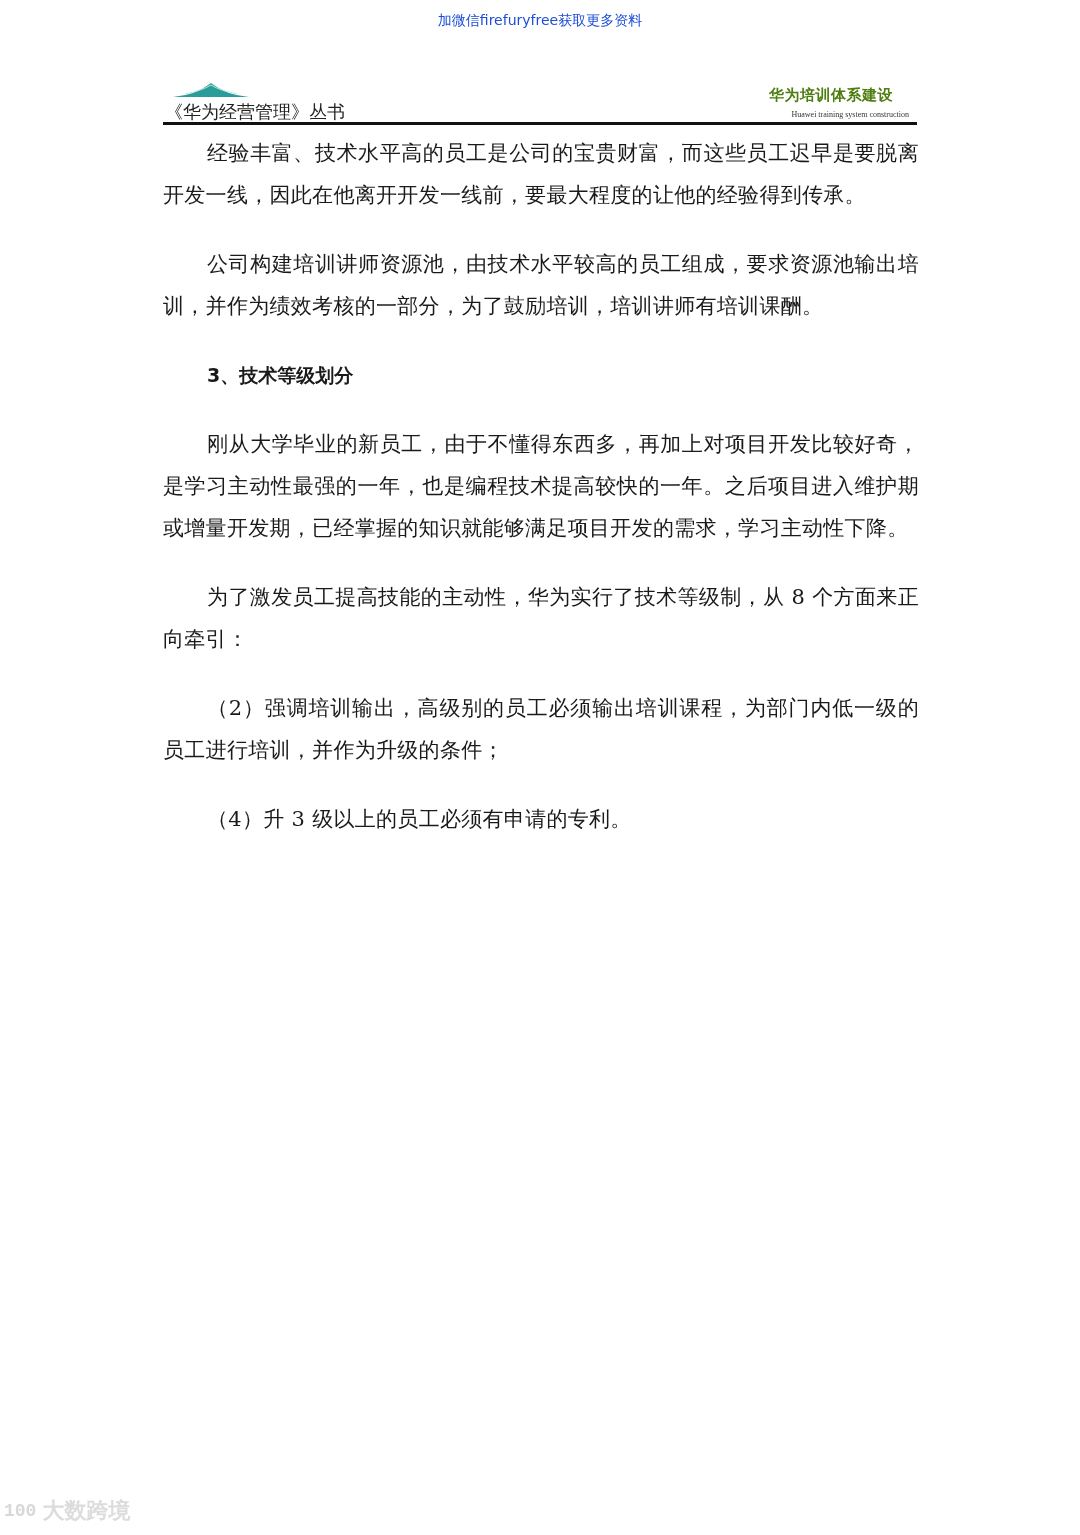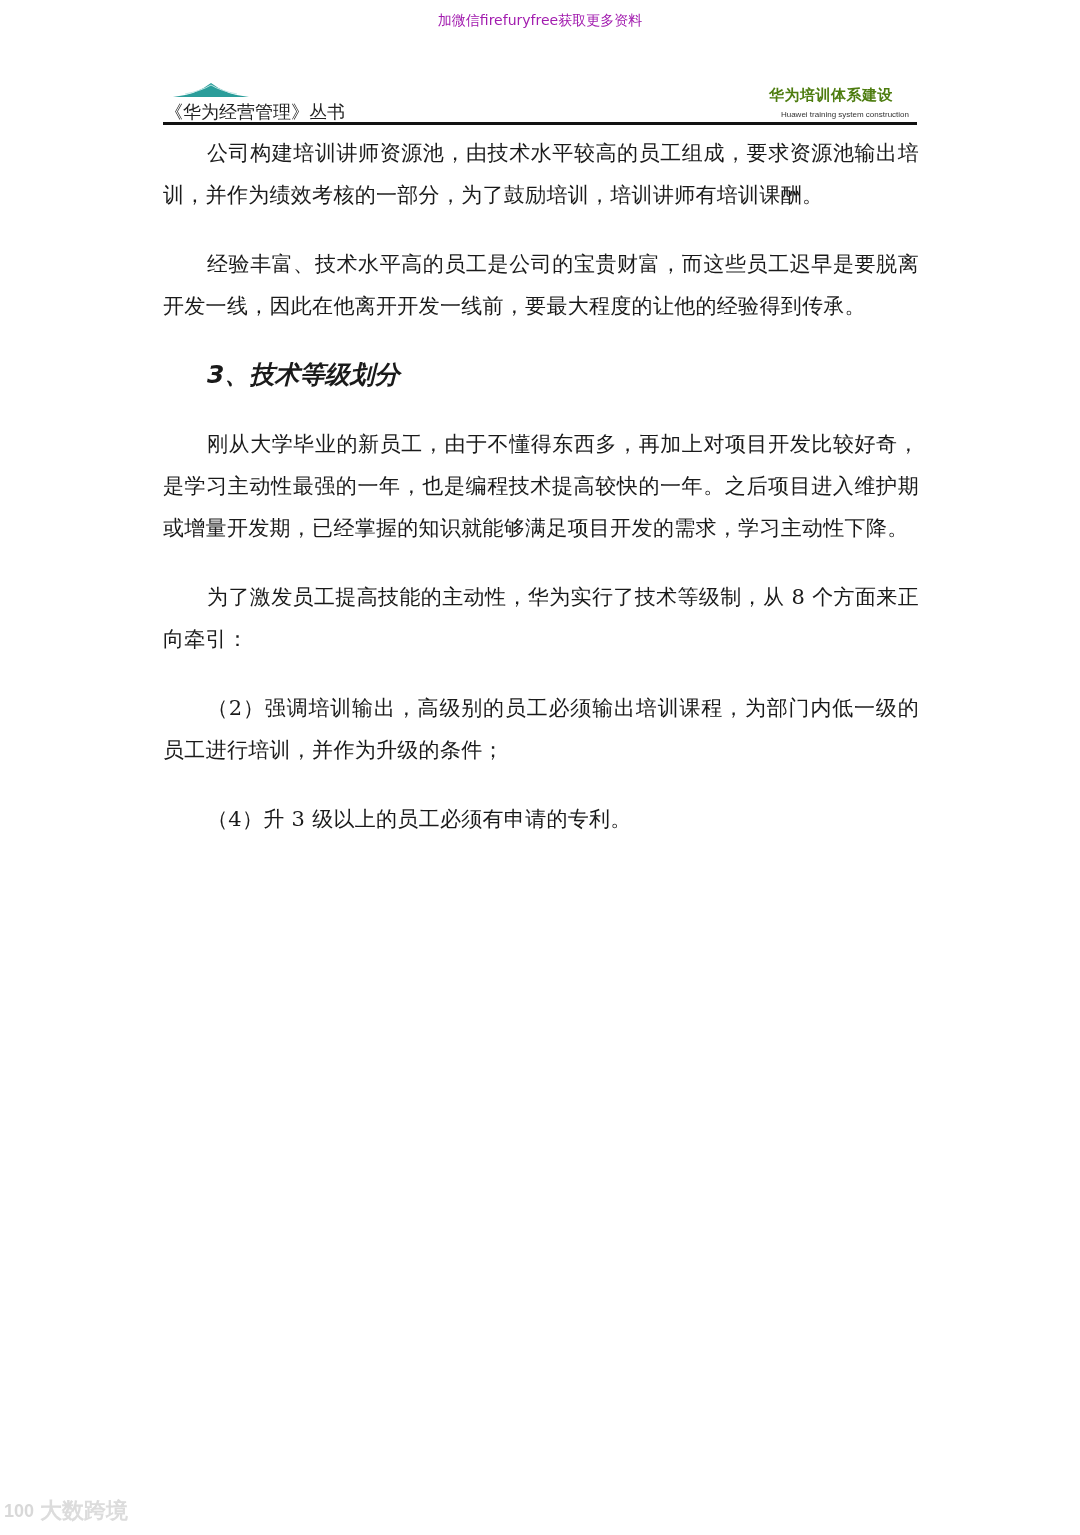--- a/index.html
+++ b/index.html
@@ -2,50 +2,50 @@
 <html><head>
   <meta charset="utf-8">
   <style>
     html, body { margin: 0; padding: 0; }
     body {
       width: 1080px; height: 1535px; background: #ffffff; position: relative; overflow: hidden;
       font-family: "DejaVu Serif", "Liberation Serif", serif; color: #1a1a1a;
     }
     .watermark-top {
       position: absolute; top: 12px; left: 0; width: 1080px; text-align: center;
-      font-family: "DejaVu Sans", "Liberation Sans", sans-serif; font-size: 14px; color: #a21caf;
+      font-family: "DejaVu Sans", "Liberation Sans", sans-serif; font-size: 14px; color: #1d4ed8;
     }
     .header { position: absolute; left: 163px; top: 70px; width: 754px; height: 56px; }
     .logo { position: absolute; left: 8px; top: 10px; width: 80px; height: 18px; }
     .series-title {
       position: absolute; left: 2px; top: 30px; font-size: 18px; color: #222;
       font-family: "DejaVu Sans", "Liberation Sans", sans-serif;
     }
     .brand-title {
       position: absolute; right: 24px; top: 16px; font-size: 15px; font-weight: bold; color: #4d7c0f;
       font-family: "DejaVu Sans", "Liberation Sans", sans-serif; letter-spacing: 0.5px;
     }
     .brand-sub {
       position: absolute; right: 8px; top: 40px; font-size: 8px; color: #333;
-      font-family: Liberation Sans, sans-serif;
+      font-family: Liberation Serif, serif;
     }
     .header-rule { position: absolute; left: 0; top: 52px; width: 754px; height: 3px; background: #111; }
 
     .body-text { position: absolute; left: 163px; top: 132px; width: 756px; }
     .para {
       font-size: 21px; line-height: 42px; margin: 0 0 27px 0; text-align: justify;
       text-indent: 44px; letter-spacing: 0.3px;
     }
     .heading {
       font-family: "DejaVu Sans", "Liberation Sans", sans-serif; font-weight: bold;
-      font-size: 25px; line-height: 42px; margin: 0 0 27px 0; text-indent: 44px; font-style: italic;
+      font-size: 19px; line-height: 42px; margin: 0 0 27px 0; text-indent: 44px;
     }
     .watermark-bottom {
       position: absolute; left: 4px; top: 1496px; font-size: 22px; color: #dcdcdc;
-      font-family: Liberation Sans, sans-serif; font-weight: bold;
+      font-family: Liberation Mono, monospace; font-weight: bold;
       display: flex; align-items: center; gap: 6px;
     }
     .wm-logo { font-size: 18px; color: #d8d8d8; }
   </style>
 </head>
 <body>
 
 <div class="watermark-top">加微信firefuryfree获取更多资料</div>
 
 <div class="header">
@@ -53,22 +53,22 @@
     <path d="M2 17 Q25 15 40 3 Q55 15 78 17 Z" fill="#2a9d9a"></path>
     <path d="M14 14 Q30 11 40 5 Q50 11 66 14" fill="none" stroke="#bfe6e4" stroke-width="1"></path>
   </svg>
   <div class="series-title">《华为经营管理》丛书</div>
   <div class="brand-title">华为培训体系建设</div>
   <div class="brand-sub">Huawei training system construction</div>
   <div class="header-rule"></div>
 </div>
 
 <div class="body-text">
+  <p class="para">经验丰富、技术水平高的员工是公司的宝贵财富，而这些员工迟早是要脱离开发一线，因此在他离开开发一线前，要最大程度的让他的经验得到传承。</p>
   <p class="para">公司构建培训讲师资源池，由技术水平较高的员工组成，要求资源池输出培训，并作为绩效考核的一部分，为了鼓励培训，培训讲师有培训课酬。</p>
-  <p class="para">经验丰富、技术水平高的员工是公司的宝贵财富，而这些员工迟早是要脱离开发一线，因此在他离开开发一线前，要最大程度的让他的经验得到传承。</p>
   <p class="heading">3、技术等级划分</p>
   <p class="para">刚从大学毕业的新员工，由于不懂得东西多，再加上对项目开发比较好奇，是学习主动性最强的一年，也是编程技术提高较快的一年。之后项目进入维护期或增量开发期，已经掌握的知识就能够满足项目开发的需求，学习主动性下降。</p>
   <p class="para">为了激发员工提高技能的主动性，华为实行了技术等级制，从 8 个方面来正向牵引：</p>
   <p class="para">（2）强调培训输出，高级别的员工必须输出培训课程，为部门内低一级的员工进行培训，并作为升级的条件；</p>
   <p class="para">（4）升 3 级以上的员工必须有申请的专利。</p>
 </div>
 
 <div class="watermark-bottom">
   <span class="wm-logo">100</span>
   <span>大数跨境</span>

